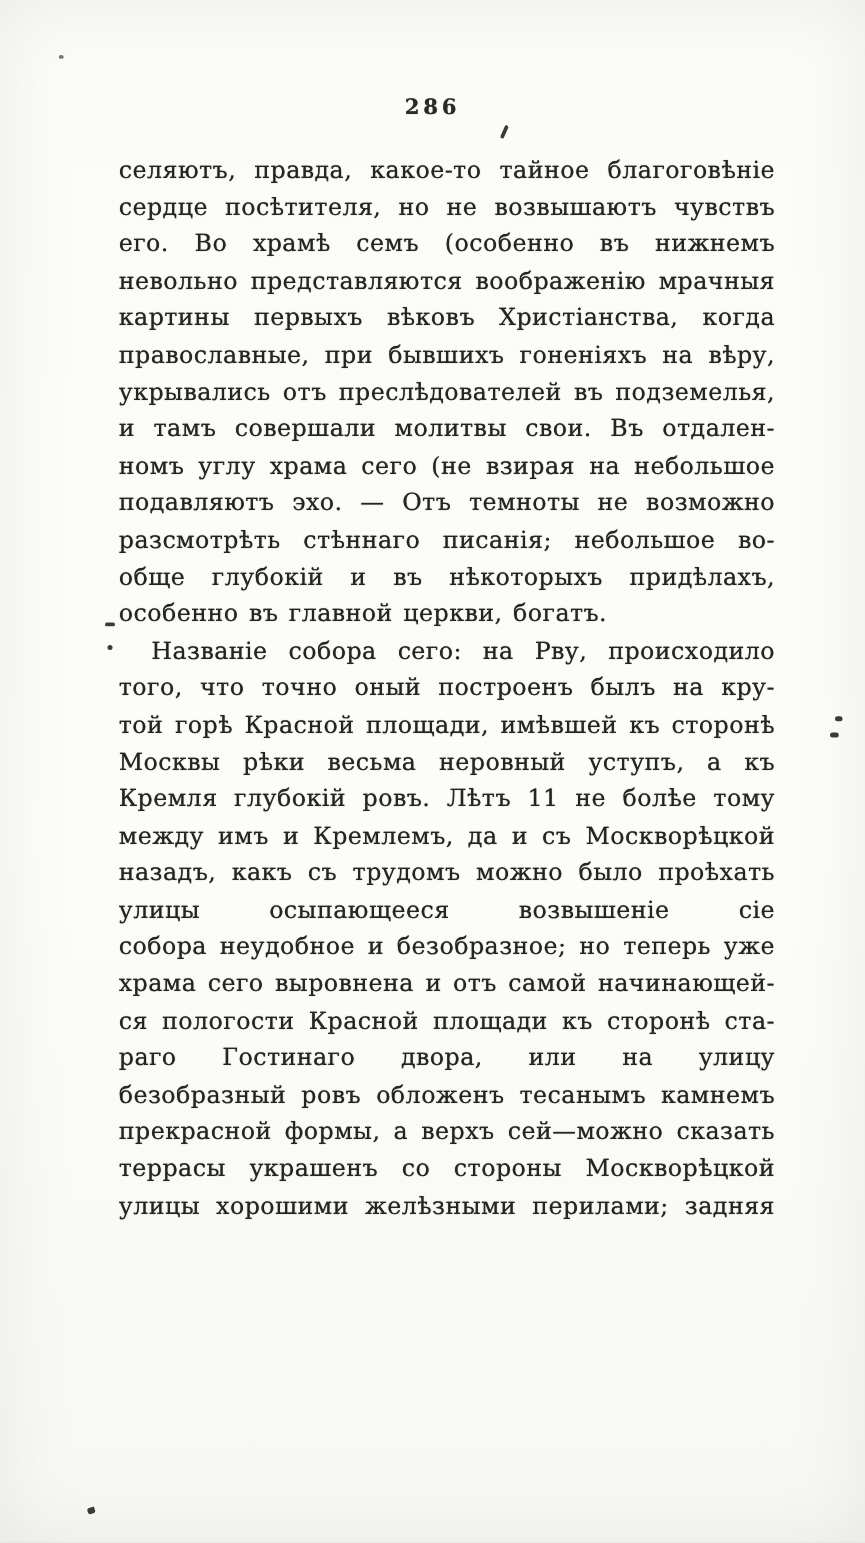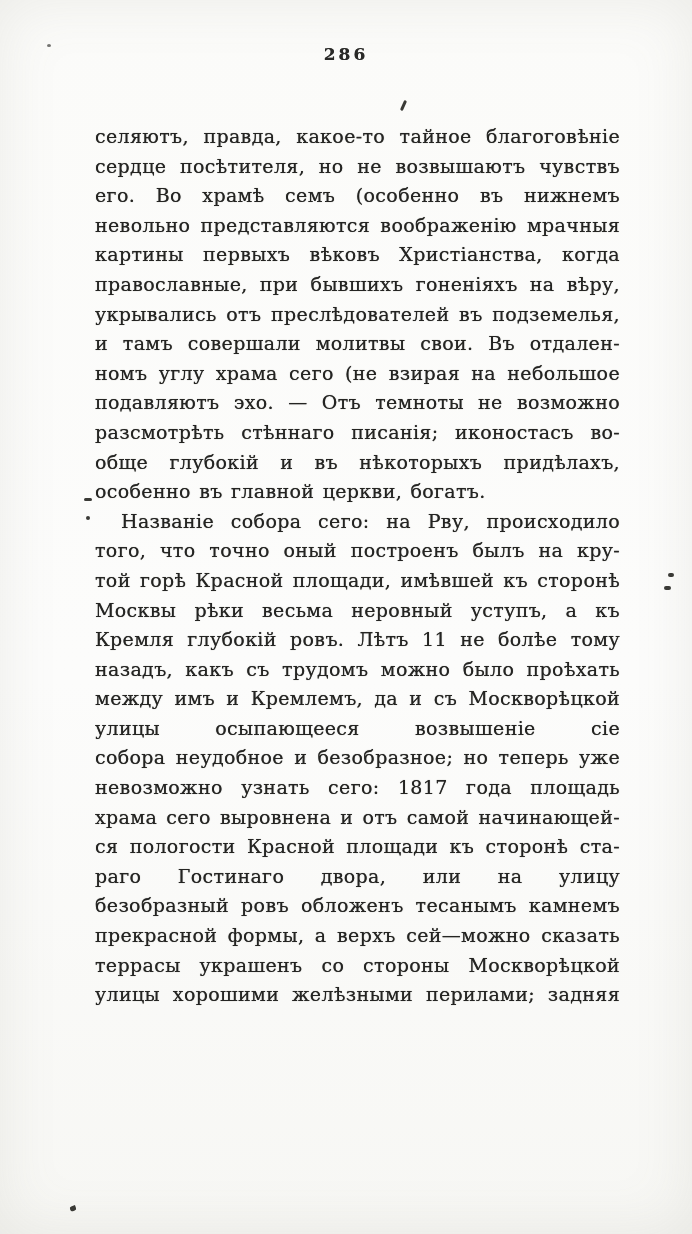--- a/index.html
+++ b/index.html
@@ -11,21 +11,21 @@
   .scan-page {
     position: relative;
     width: 692px;
     height: 1234px;
     margin: 0 auto;
     background: linear-gradient(180deg, #fbfbf9 0%, #fcfcfb 55%, #f7f7f4 100%);
     overflow: hidden;
     box-shadow: inset 0 0 60px rgba(120,120,110,0.12);
   }
   .page-number {
-    margin-top: 44px;
+    margin-top: 76px;
     text-align: center;
     font-size: 17px;
     letter-spacing: 3px;
     color: #2a2a28;
     font-weight: bold;
     text-shadow: 0 0 0.6px rgba(30,30,28,0.65);
   }
   .text-block {
     position: absolute;
     left: 95px;
@@ -77,35 +77,34 @@
         <div class="line">селяютъ, правда, какое-то тайное благоговѣніе въ</div>
         <div class="line">сердце посѣтителя, но не возвышаютъ чувствъ</div>
         <div class="line">его. Во храмѣ семъ (особенно въ нижнемъ этажѣ)</div>
         <div class="line">невольно представляются воображенію мрачныя</div>
         <div class="line">картины первыхъ вѣковъ Христіанства, когда</div>
         <div class="line">православные, при бывшихъ гоненіяхъ на вѣру,</div>
         <div class="line">укрывались отъ преслѣдователей въ подземелья,</div>
         <div class="line">и тамъ совершали молитвы свои. Въ отдален-</div>
         <div class="line">номъ углу храма сего (не взирая на небольшое</div>
         <div class="line">подавляютъ эхо. — Отъ темноты не возможно</div>
-        <div class="line">разсмотрѣть стѣннаго писанія; иконостасъ во-</div>
+        <div class="line">разсмотрѣть стѣннаго писанія; небольшое во-</div>
         <div class="line">обще глубокій и въ нѣкоторыхъ придѣлахъ,</div>
         <div class="line no-just">особенно въ главной церкви, богатъ.</div>
       </div>
       <div class="paragraph indented">
         <div class="line">Названіе собора сего: на Рву, происходило отъ</div>
         <div class="line">того, что точно оный построенъ былъ на кру-</div>
         <div class="line">той горѣ Красной площади, имѣвшей къ сторонѣ</div>
         <div class="line">Москвы рѣки весьма неровный уступъ, а къ стѣнѣ</div>
         <div class="line">Кремля глубокій ровъ. Лѣтъ 11 не болѣе тому</div>
+        <div class="line">между имъ и Кремлемъ, да и съ Москворѣцкой</div>
         <div class="line">назадъ, какъ съ трудомъ можно было проѣхать</div>
-        <div class="line">между имъ и Кремлемъ, да и съ Москворѣцкой</div>
         <div class="line">улицы осыпающееся возвышеніе сіе представляло</div>
         <div class="line">собора неудобное и безобразное; но теперь уже</div>
-        <div class="line">невозможно узнать сего: 1817 года площадь</div>
         <div class="line">храма сего выровнена и отъ самой начинающей-</div>
         <div class="line">ся пологости Красной площади къ сторонѣ ста-</div>
         <div class="line">раго Гостинаго двора, или на улицу Москворѣцкую</div>
         <div class="line">безобразный ровъ обложенъ тесанымъ камнемъ</div>
         <div class="line">прекрасной формы, а верхъ сей—можно сказать—</div>
         <div class="line">террасы украшенъ со стороны Москворѣцкой</div>
         <div class="line">улицы хорошими желѣзными перилами; задняя же</div>
       </div>
     </div>
 

